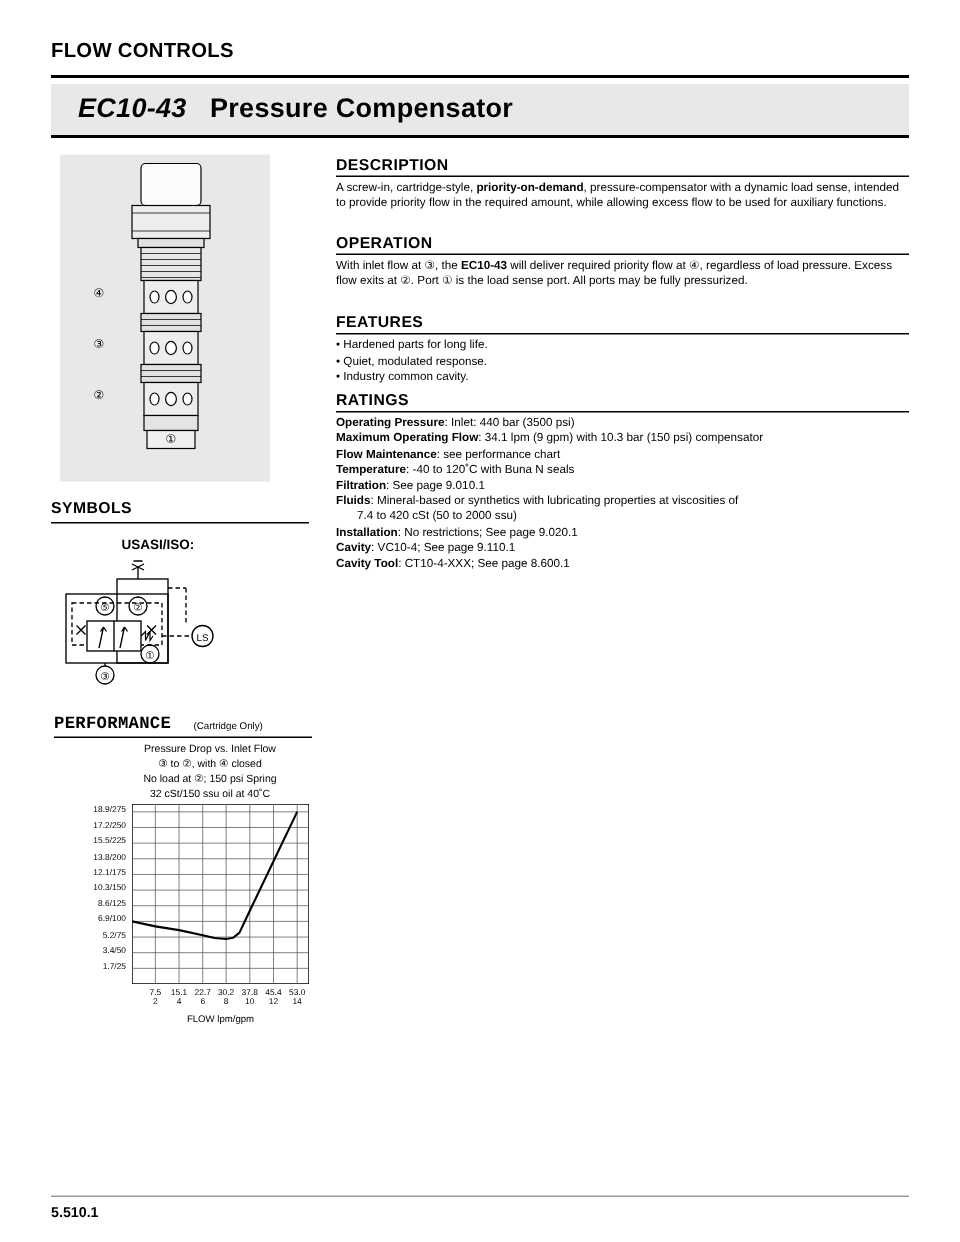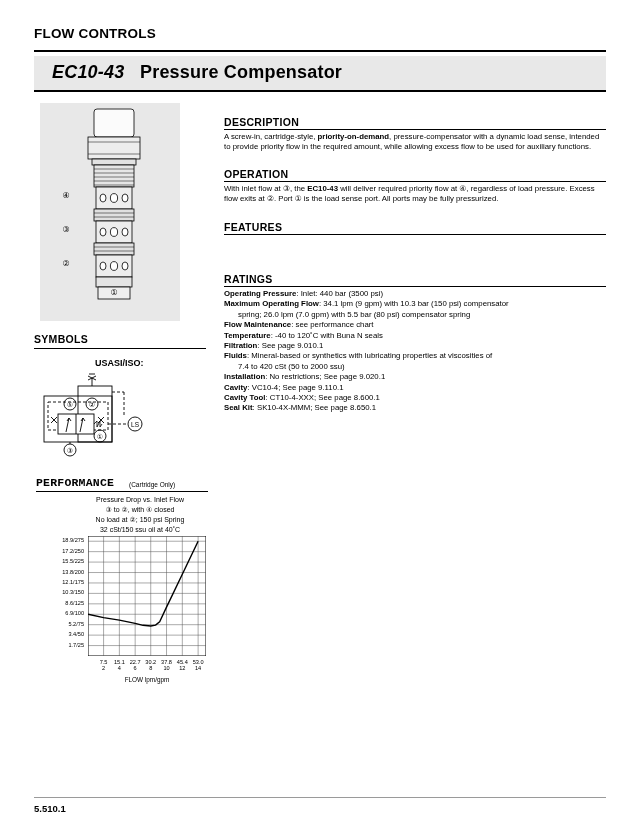--- a/index.html
+++ b/index.html
@@ -60,21 +60,20 @@
 
   
   .rcol { position: absolute; left: 224px; width: 382px; }
   .blk-title {
     font-size: 10.5px;
     font-weight: bold;
     letter-spacing: 0.3px;
     padding-bottom: 1px;
     border-bottom: 1px solid #000000;
     margin-bottom: 2px;
-    margin-top: 12px;
   }
   .body-txt {
     font-size: 7.8px;
     line-height: 10.3px;
     text-align: left;
   }
   .body-txt b { font-weight: bold; }
   .feat-list {
     font-size: 7.8px;
     line-height: 10.6px;
@@ -109,21 +108,21 @@
     letter-spacing: 0.3px;
   }
   .sym-rule {
     position: absolute;
     left: 34px; top: 348px;
     width: 172px; height: 1px;
     background: #000000;
   }
   .sym-sub {
     position: absolute;
-    left: 48px; top: 358px;
+    left: 34px; top: 358px;
     font-size: 9px;
     font-weight: bold;
     padding-left: 47px;
   }
 
   
   .perf-head {
     position: absolute;
     left: 36px; top: 476px;
     font-size: 11.5px;
@@ -258,37 +257,40 @@
     <div class="blk-title">OPERATION</div>
     <div class="body-txt">
       <span>With inlet flow at ③, the </span><b>EC10-43</b><span> will deliver required priority flow at ④, regardless of</span>
       <span>load pressure. Excess flow exits at ②. Port ① is the load sense port. All ports may be</span>
       <span>fully pressurized.</span>
     </div>
   </div>
 
   <div class="rcol" style="top:209px;">
     <div class="blk-title">FEATURES</div>
+    <div class="feat-list">
+      <div>• Hardened parts for long life.</div>
+      <div>• Quiet, modulated response.</div>
+      <div>• Industry common cavity.</div>
+    </div>
   </div>
 
   <div class="rcol" style="top:261px;">
     <div class="blk-title">RATINGS</div>
     <div>
       <div class="rate-line"><b>Operating Pressure</b><span>: Inlet: 440 bar (3500 psi)</span></div>
       <div class="rate-line"><b>Maximum Operating Flow</b><span>: 34.1 lpm (9 gpm) with 10.3 bar (150 psi) compensator</span></div>
-      <div class="rate-line indent"><span>spring; 26.0 lpm (7.0 gpm) with 5.5 bar (80 psi) compensator spring</span></div>
       <div class="rate-line"><b>Flow Maintenance</b><span>: see performance chart</span></div>
       <div class="rate-line"><b>Temperature</b><span>: -40 to 120˚C with Buna N seals</span></div>
       <div class="rate-line"><b>Filtration</b><span>: See page 9.010.1</span></div>
       <div class="rate-line"><b>Fluids</b><span>: Mineral-based or synthetics with lubricating properties at viscosities of</span></div>
       <div class="rate-line indent"><span>7.4 to 420 cSt (50 to 2000 ssu)</span></div>
       <div class="rate-line"><b>Installation</b><span>: No restrictions; See page 9.020.1</span></div>
       <div class="rate-line"><b>Cavity</b><span>: VC10-4; See page 9.110.1</span></div>
       <div class="rate-line"><b>Cavity Tool</b><span>: CT10-4-XXX; See page 8.600.1</span></div>
-      <div class="rate-line"><b>Seal Kit</b><span>: SK10-4X-MMM; See page 8.650.1</span></div>
     </div>
   </div>
 
   <div class="sym-head">SYMBOLS</div>
   <div class="sym-rule"></div>
   <div class="sym-sub">USASI/ISO:</div>
 
   <svg style="position:absolute; left:36px; top:370px;" width="180" height="95" viewBox="0 0 180 95">
     <g stroke="#000" fill="none" stroke-width="0.9">
 

